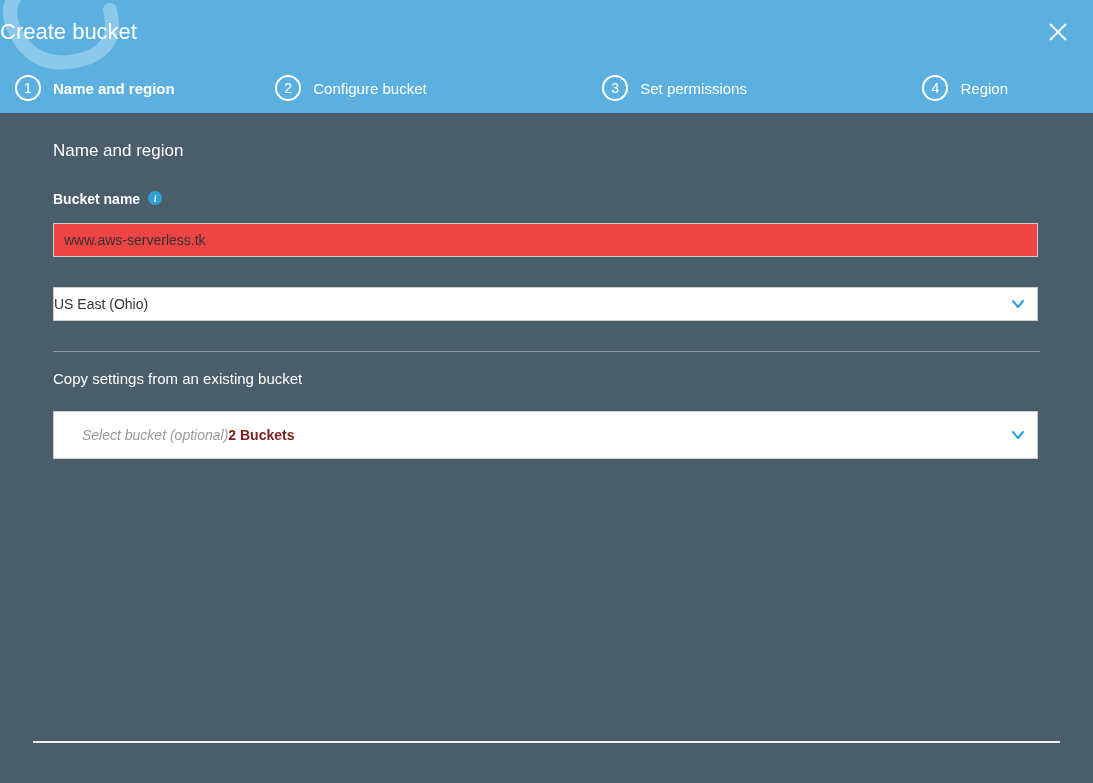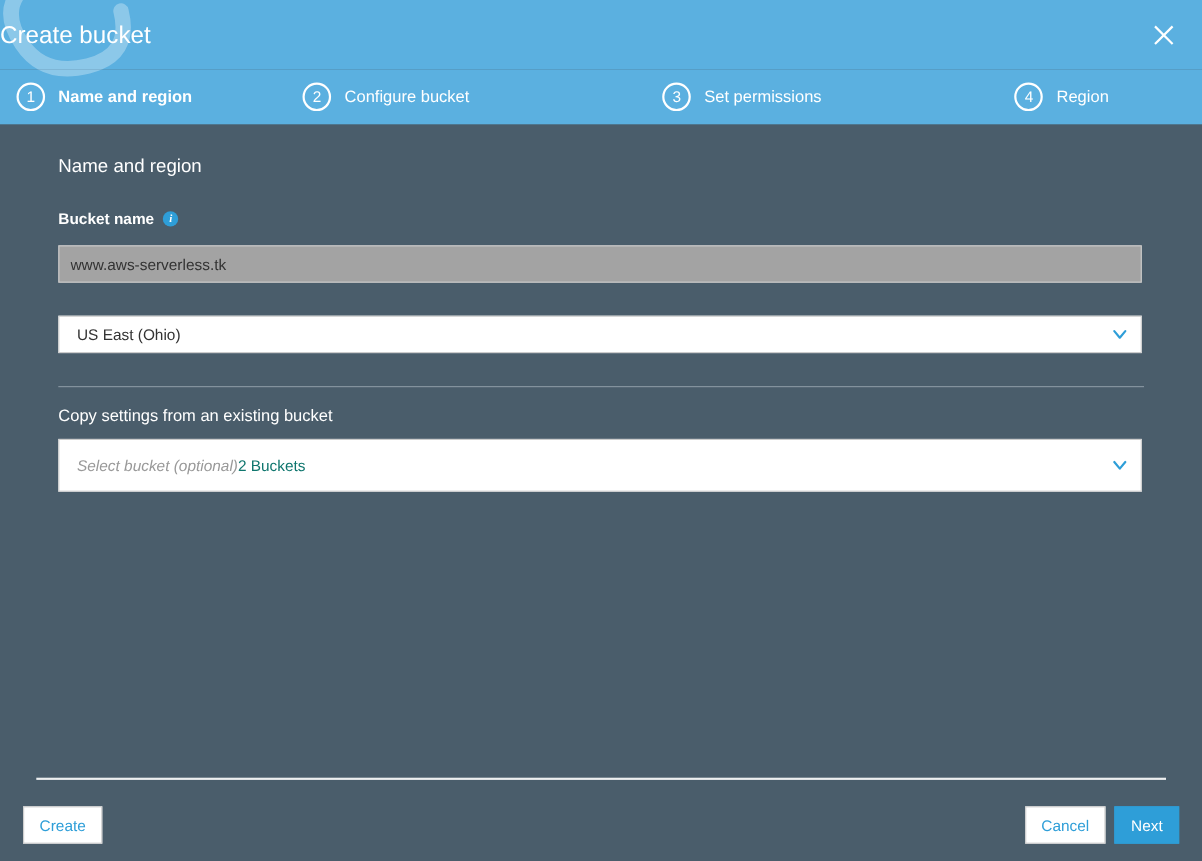--- a/index.html
+++ b/index.html
@@ -115,21 +115,20 @@
       font-size: 17px;
       font-weight: 400;
       margin-bottom: 30px;
     }
     .field-label {
       color: #ffffff;
       font-size: 14px;
       font-weight: 700;
       margin-bottom: 16px;
       display: flex;
-      align-items: center;
       gap: 8px;
     }
     .info-icon {
       width: 14px;
       height: 14px;
       border-radius: 50%;
       background: #2e9ed8;
       color: #ffffff;
       display: inline-flex;
       align-items: center;
@@ -139,33 +138,33 @@
       font-style: italic;
       font-family: Georgia, serif;
     }
     .text-input {
       width: 985px;
       height: 34px;
       border: 1px solid #cccccc;
       padding: 0 10px;
       font-size: 14px;
       color: #333;
-      background: #a3a3a3;
+      background: #ef4444;
     }
     .field-group {
       margin-bottom: 30px;
     }
     .select-box {
       width: 985px;
       height: 34px;
       border: 1px solid #cccccc;
       background: #ffffff;
       display: flex;
       align-items: center;
-      padding: 0 16px;
+      padding: 0 0;
       cursor: pointer;
       color: #333;
       font-size: 14px;
       position: relative;
     }
     .select-box.tall {
       height: 48px;
     }
     .select-chevron {
       position: absolute;
@@ -176,29 +175,31 @@
     }
     .divider {
       border: none;
       border-top: 1px solid #8a98a3;
       margin: 0 0 18px 0;
     }
     .sub-title {
       color: #ffffff;
       font-size: 15px;
       font-weight: 400;
-      margin-bottom: 12px;
+      margin-bottom: 24px;
     }
     .select-placeholder {
       color: #999999;
       font-style: italic;
+      margin-left: 28px;
     }
     .select-count {
-      color: #0f766e;
+      color: #7f1d1d;
       font-style: normal;
+      font-weight: bold;
     }
     .footer {
       position: absolute;
       bottom: 16px;
       left: 21px;
       right: 21px;
     }
     .footer-divider {
       height: 2px;
       background: #ffffff;
@@ -308,20 +309,13 @@
       <span class="select-placeholder">Select bucket (optional)</span><span class="select-count">2 Buckets</span>
     </span>
     <svg class="select-chevron" viewBox="0 0 14 14">
       <path d="M 2 4 L 7 10 L 12 4" stroke="#2e9ed8" stroke-width="2" fill="none" stroke-linecap="round" stroke-linejoin="round"></path>
     </svg>
   </div>
 </div>
 
 <div class="footer">
   <div class="footer-divider"></div>
-  <div class="footer-buttons">
-    <div class="btn btn-white">Create</div>
-    <div class="footer-right">
-      <div class="btn btn-white">Cancel</div>
-      <div class="btn btn-primary">Next</div>
-    </div>
-  </div>
 </div>
 
 </body></html>

